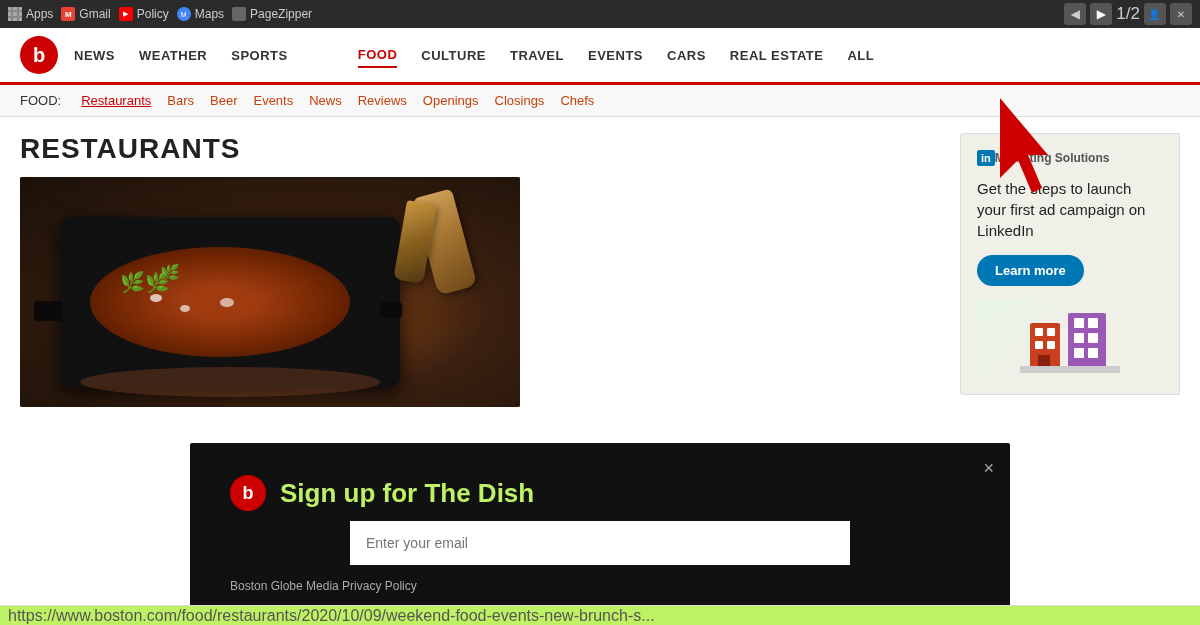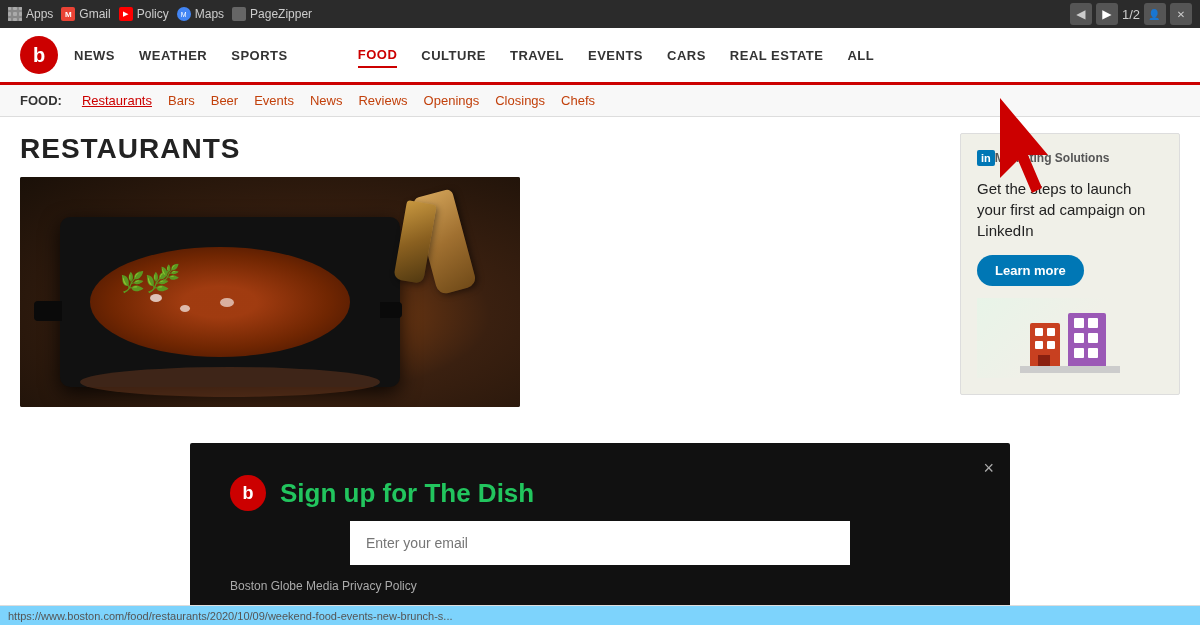--- a/index.html
+++ b/index.html
@@ -69,21 +69,21 @@
       background: #555;
       border-radius: 3px;
       display: flex; align-items: center; justify-content: center;
       color: #ccc;
       font-size: 12px;
       cursor: pointer;
     }
     .nav-btn.active { color: #fff; }
     .page-counter {
       color: #ccc;
-      font-size: 13px;
+      font-size: 17px;
     }
     .tool-btn {
       width: 22px; height: 22px;
       background: #555;
       border-radius: 3px;
       display: flex; align-items: center; justify-content: center;
       color: #ccc;
       font-size: 10px;
     }
 
@@ -138,21 +138,21 @@
     .sub-nav {
       background: #f8f8f8;
       border-bottom: 1px solid #ddd;
       padding: 8px 20px;
       display: flex;
       align-items: center;
       gap: 16px;
     }
     .sub-nav-label {
       font-size: 13px;
-      font-weight: bold;
+      font-weight: normal;
       color: #333;
       margin-right: 4px;
     }
     .sub-nav-item {
       font-size: 13px;
       color: #c2410c;
       cursor: pointer;
       text-decoration: none;
     }
     .sub-nav-item.active {
@@ -297,21 +297,21 @@
       border-radius: 50%;
       display: flex; align-items: center; justify-content: center;
       color: white;
       font-size: 18px;
       font-weight: bold;
       flex-shrink: 0;
     }
     .modal-title {
       font-size: 26px;
       font-weight: bold;
-      color: #22c55e;
+      color: #bef264;
     }
     .modal-desc {
       font-size: 14px;
       color: #ddd;
       text-align: center;
       margin-bottom: 20px;
       font-weight: bold;
     }
     .modal-form {
       display: flex;
@@ -343,26 +343,26 @@
       font-size: 12px;
       color: #aaa;
     }
 
     
     .status-bar {
       position: fixed;
       bottom: 0;
       left: 0;
       right: 0;
-      background: #7dd3fc;
+      background: #bef264;
       height: 20px;
       display: flex;
       align-items: center;
       padding: 0 8px;
-      font-size: 11px;
+      font-size: 16px;
       color: #555;
       border-top: 1px solid #ddd;
       z-index: 200;
     }
   </style>
 </head>
 <body>
 
 <div class="browser-toolbar">
   <div class="browser-toolbar-item">

